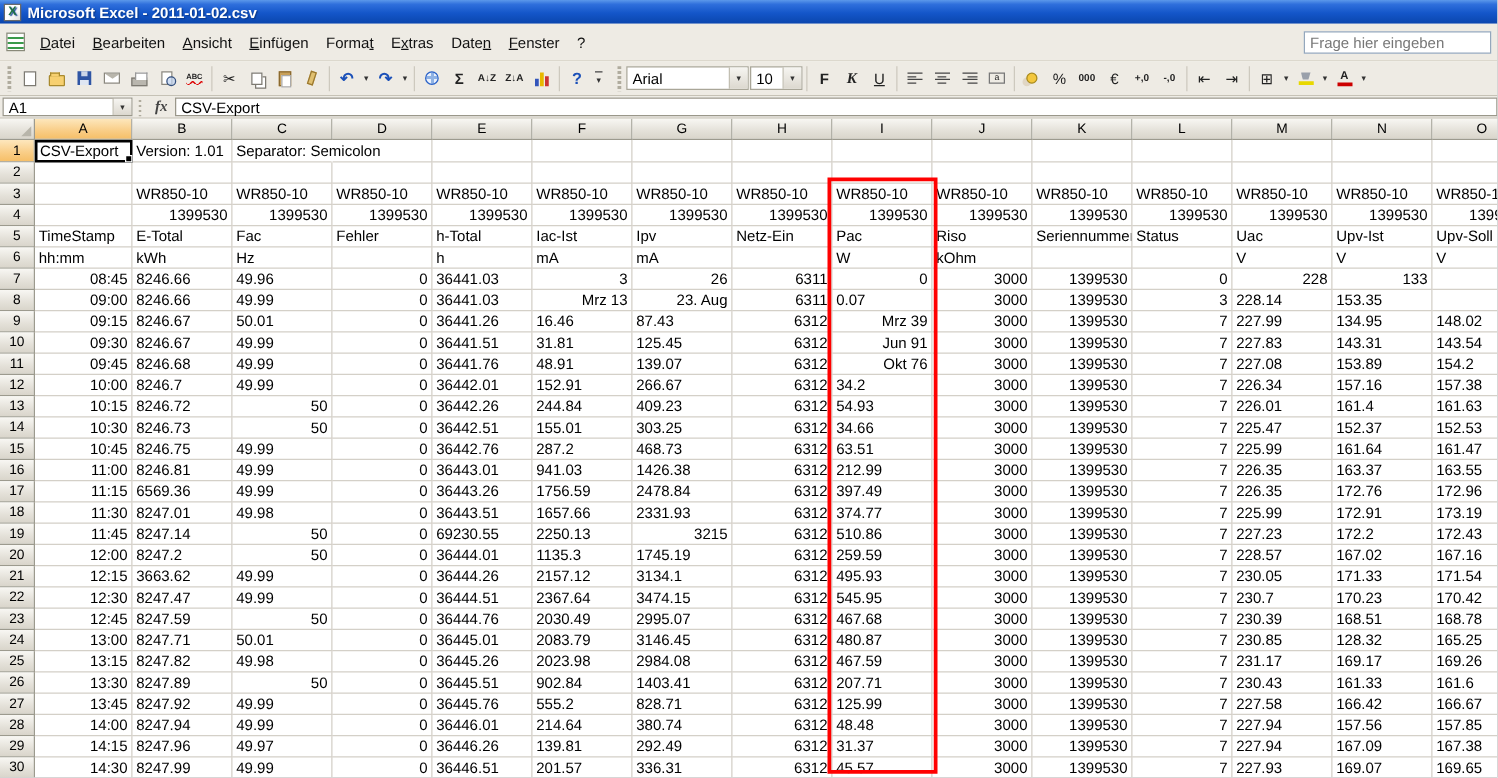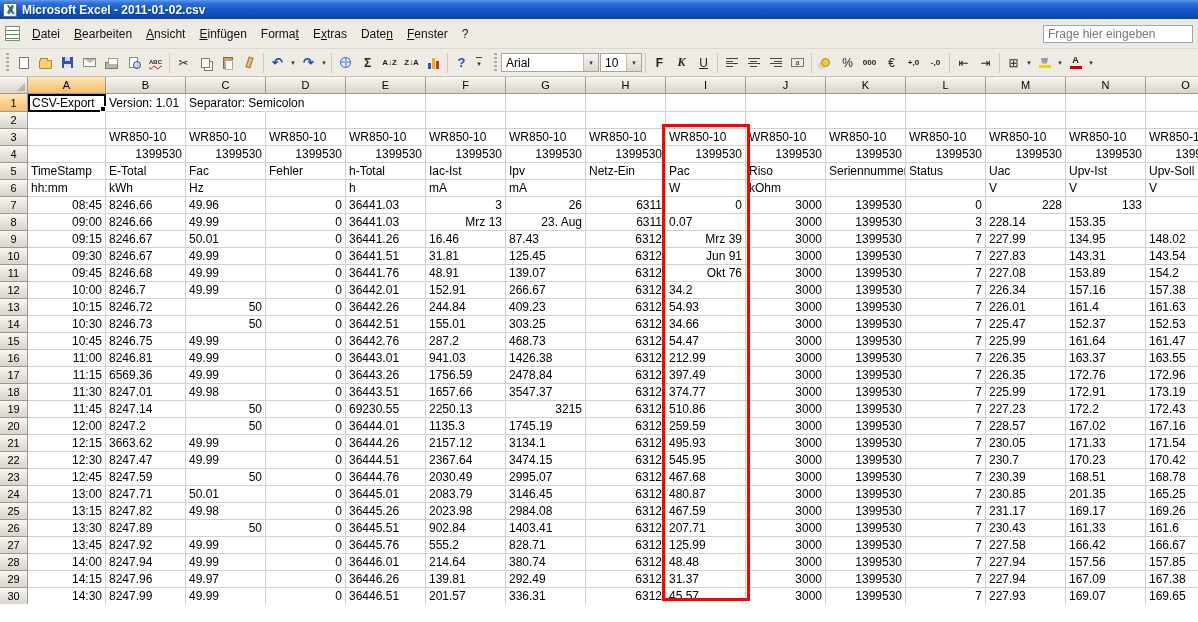--- a/index.html
+++ b/index.html
@@ -289,20 +289,31 @@
     <span class="dd">▾</span>
     <span class="tbi">
         <span class="fontc">
           <span>A</span>
           <span class="bar"></span>
         </span>
       </span>
     <span class="dd">▾</span>
   </div>
 
+  <div class="formulabar">
+    <span class="namebox">
+      <span>A1</span>
+      <span class="nb-arrow">▾</span>
+    </span>
+    <span class="fb-grip"></span>
+    <span class="fx">fx</span>
+    <span class="fb-field">
+      <span>CSV-Export</span>
+    </span>
+  </div>
 
   <div class="grid-area">
     <table id="sheet">
         <colgroup>
           <col style="width: 28px;">
           <col style="width: 78px;">
           <col style="width: 80px;">
           <col style="width: 80px;">
           <col style="width: 80px;">
           <col style="width: 80px;">
@@ -593,21 +604,21 @@
           <tr>
             <th>15</th>
             <td class="r">10:45</td>
             <td class="l">8246.75</td>
             <td class="l">49.99</td>
             <td class="r">0</td>
             <td class="l">36442.76</td>
             <td class="l">287.2</td>
             <td class="l">468.73</td>
             <td class="r">6312</td>
-            <td class="l">54.47</td>
+            <td class="l">63.51</td>
             <td class="r">3000</td>
             <td class="r">1399530</td>
             <td class="r">7</td>
             <td class="l">225.99</td>
             <td class="l">161.64</td>
             <td class="l">161.47</td>
           </tr>
           <tr>
             <th>16</th>
             <td class="r">11:00</td>
@@ -645,21 +656,21 @@
             <td class="l">172.96</td>
           </tr>
           <tr>
             <th>18</th>
             <td class="r">11:30</td>
             <td class="l">8247.01</td>
             <td class="l">49.98</td>
             <td class="r">0</td>
             <td class="l">36443.51</td>
             <td class="l">1657.66</td>
-            <td class="l">3547.37</td>
+            <td class="l">2331.93</td>
             <td class="r">6312</td>
             <td class="l">374.77</td>
             <td class="r">3000</td>
             <td class="r">1399530</td>
             <td class="r">7</td>
             <td class="l">225.99</td>
             <td class="l">172.91</td>
             <td class="l">173.19</td>
           </tr>
           <tr>
@@ -760,21 +771,21 @@
             <td class="r">0</td>
             <td class="l">36445.01</td>
             <td class="l">2083.79</td>
             <td class="l">3146.45</td>
             <td class="r">6312</td>
             <td class="l">480.87</td>
             <td class="r">3000</td>
             <td class="r">1399530</td>
             <td class="r">7</td>
             <td class="l">230.85</td>
-            <td class="l">201.35</td>
+            <td class="l">128.32</td>
             <td class="l">165.25</td>
           </tr>
           <tr>
             <th>25</th>
             <td class="r">13:15</td>
             <td class="l">8247.82</td>
             <td class="l">49.98</td>
             <td class="r">0</td>
             <td class="l">36445.26</td>
             <td class="l">2023.98</td>

